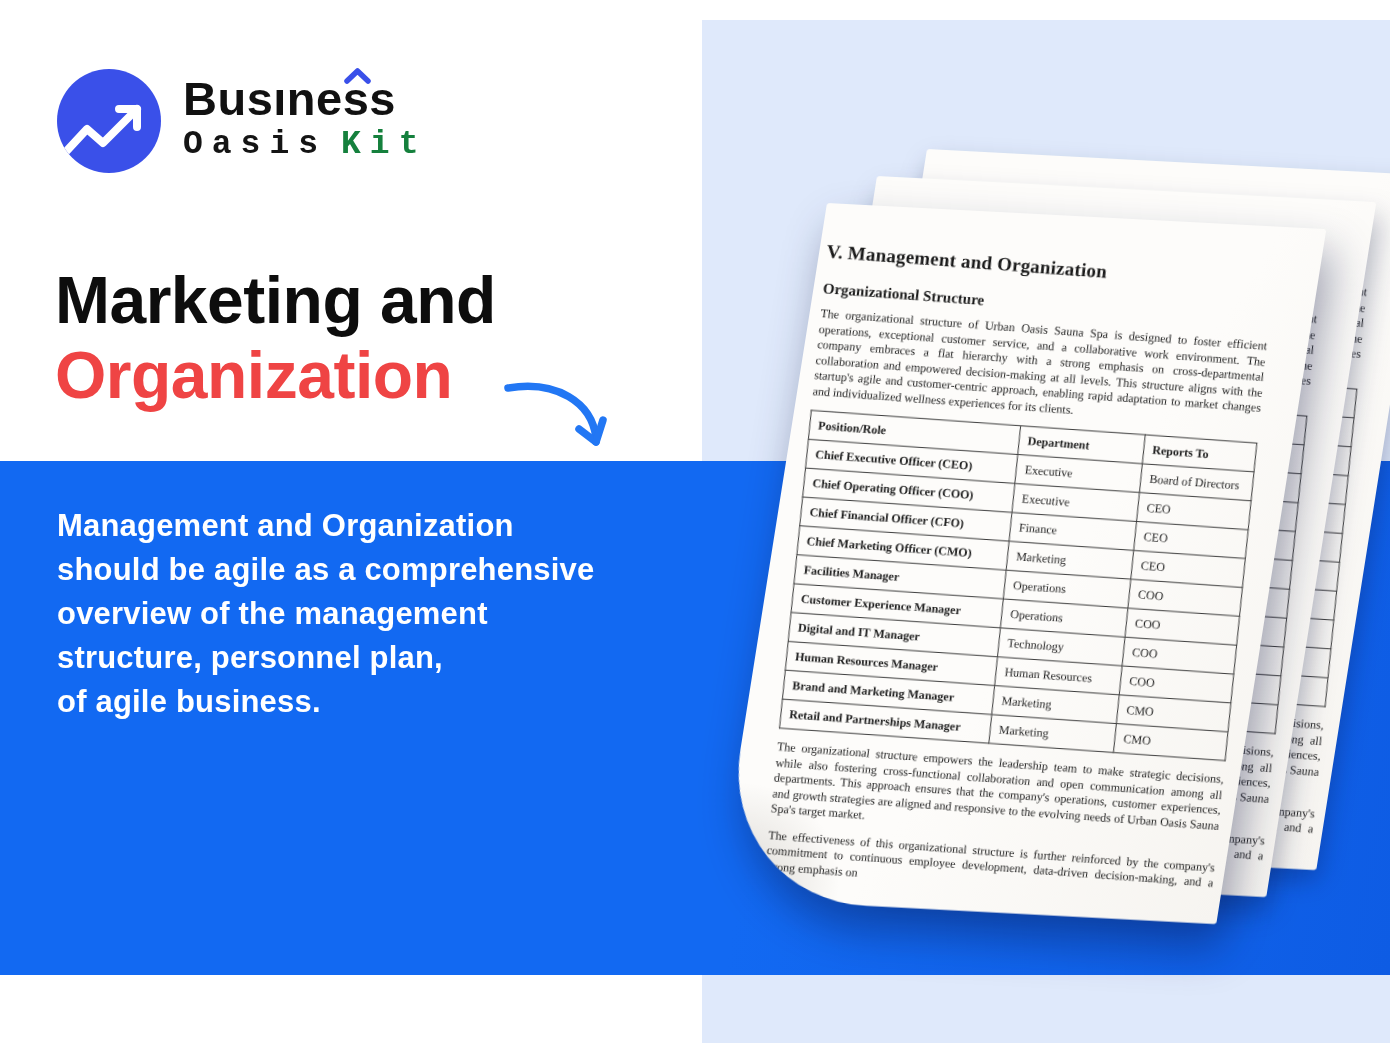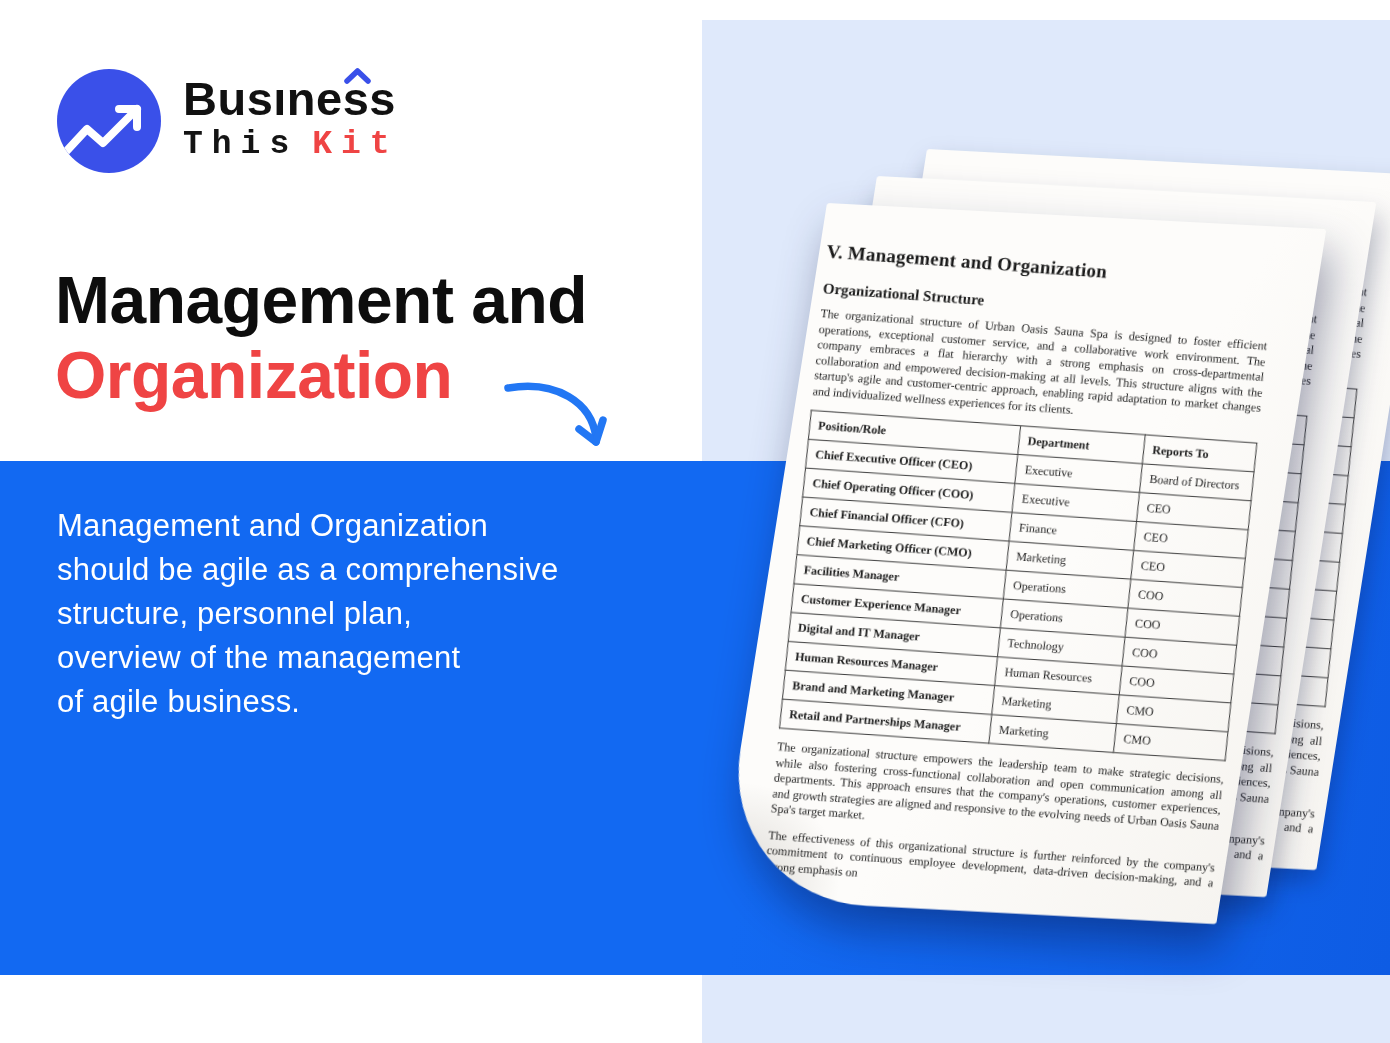--- a/index.html
+++ b/index.html
@@ -28,30 +28,30 @@
   .brand-line1{
     font-size:47px;font-weight:800;color:#111111;letter-spacing:0.5px;
     line-height:50px;
   }
   .brand-line2{
     margin-top:1px;
     font-family:"Liberation Mono",monospace;
     font-size:33px;font-weight:700;color:#141414;letter-spacing:9px;
     line-height:40px;
   }
-  .brand-kit{color:#ef4444;margin-left:14px;}
+  .brand-kit{color:#15803d;margin-left:14px;}
   .i-caret{position:absolute;left:161px;top:-6px;width:27px;height:16px;}
   
   .heading{position:absolute;left:55px;top:243px;line-height:75px;
     font-size:66px;font-weight:800;letter-spacing:-0.5px;color:#0d0d0d;white-space:nowrap;}
   .heading .line2{color:#ef4444;}
   .swoosh{position:absolute;left:500px;top:356px;width:112px;height:84px;}
   
   .intro{position:absolute;left:57px;top:484px;width:640px;
-    color:#ffffff;font-size:31px;font-weight:400;line-height:44px;letter-spacing:0.2px;}
+    color:#ffffff;font-size:31px;font-weight:700;line-height:44px;letter-spacing:0.2px;}
   
   .page{
     position:absolute;width:500px;height:700px;
     background:
       radial-gradient(circle at 2% 99%, rgba(120,112,98,0.20) 0 30px, rgba(120,112,98,0) 110px),
       linear-gradient(115deg,#fdfcfa 55%,#f6f4f0 100%);
     transform-origin:0 0;
     transform:rotate(3deg) skewX(-6deg);
     border-radius:3px 3px 3px 150px;
     overflow:hidden;
@@ -97,41 +97,41 @@
         <polyline points="4,88 30,60 46,74 80,40"></polyline>
         <polyline points="62,40 80,40 80,58"></polyline>
       </g>
     </svg>
     <div class="brand">
       <div class="brand-line1"><span>Bus</span><span>ı</span><span>ness</span>
         <svg class="i-caret" viewBox="0 0 27 16">
           <polyline points="3,13 13.5,3 24,13" fill="none" stroke="#3a50e9" stroke-width="5.5" stroke-linecap="round" stroke-linejoin="round"></polyline>
         </svg>
       </div>
-      <div class="brand-line2"><span>This</span><span class="brand-kit">Kit</span></div>
+      <div class="brand-line2"><span>Oasis</span><span class="brand-kit">Kit</span></div>
     </div>
   </div>
 
   <h1 class="heading" style="margin:0;">
-    <div class="line1">Management and</div>
+    <div class="line1">Marketing and</div>
     <div class="line2">Organization</div>
   </h1>
   <svg class="swoosh" viewBox="0 0 112 84">
     <g fill="none" stroke="#2277f4" stroke-width="7.5" stroke-linecap="round" stroke-linejoin="round">
       <path d="M8,12 C56,4 92,26 96,62"></path>
       <path d="M96,66 L79,53"></path>
       <path d="M96,66 L103,44"></path>
     </g>
   </svg>
 
   <div class="intro">
     <div>Management and Organization</div>
     <div>should be agile as a comprehensive</div>
+    <div>overview of the management</div>
     <div>structure, personnel plan,</div>
-    <div>overview of the management</div>
     <div>of agile business.</div>
   </div>
 
   <div class="page page-back">
     <div class="page-inner">
       <h2 class="doc-title">V. Management and Organization</h2>
       <h3 class="doc-section">Organizational Structure</h3>
       <p class="doc-p">The organizational structure of Urban Oasis Sauna Spa is designed to foster efficient operations, exceptional customer service, and a collaborative work environment. The company embraces a flat hierarchy with a strong emphasis on cross-departmental collaboration and empowered decision-making at all levels. This structure aligns with the startup's agile and customer-centric approach, enabling rapid adaptation to market changes and individualized wellness experiences for its clients.</p>
       <table class="org">
         <colgroup>

